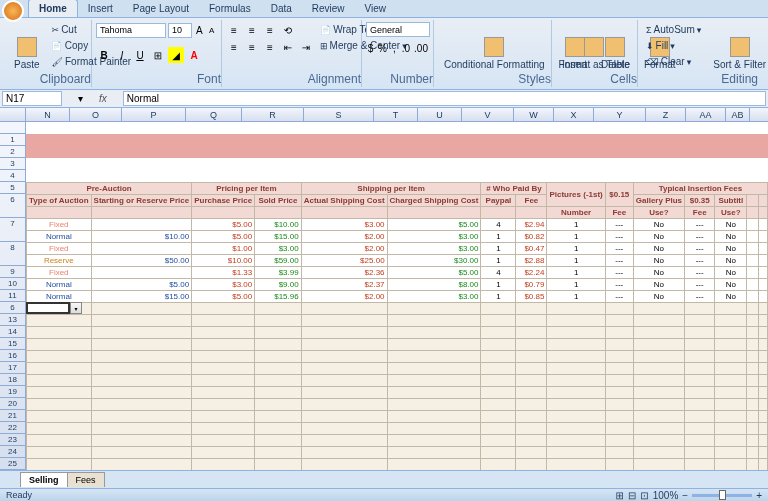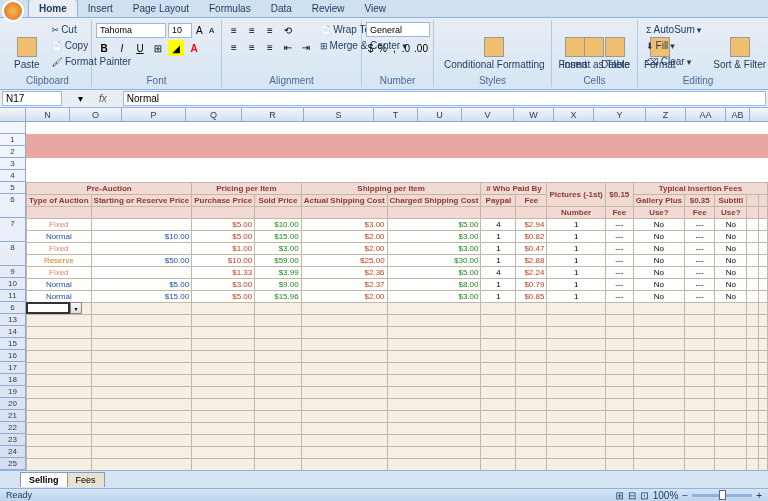--- a/index.html
+++ b/index.html
@@ -3,21 +3,21 @@
 <meta charset="utf-8">
 <style>
 *{margin:0;padding:0;box-sizing:border-box;font-family:Tahoma,Arial,sans-serif;font-size:10px}
 body{background:#bcd4ec;width:768px;height:501px;overflow:hidden;position:relative}
 .ribbon-tabs{height:18px;background:#cfe0f0;display:flex;align-items:flex-end;padding-left:28px;border-bottom:1px solid #8db2e3}
 .ribbon-tab{padding:3px 10px;font-size:10px;color:#1e395b;cursor:pointer}
 .ribbon-tab.active{background:#e9eef5;border:1px solid #8db2e3;border-bottom:none;border-radius:3px 3px 0 0;font-weight:bold}
 .office-btn{position:absolute;left:2px;top:0;width:22px;height:22px;border-radius:50%;background:radial-gradient(#f7b955,#d96a17);border:2px solid #fff;z-index:10}
 .ribbon{height:72px;background:linear-gradient(#e9eef5,#d6e5f4);display:flex;border-bottom:1px solid #8db2e3;padding:2px 4px}
 .rb-group{border-right:1px solid #b2c9e4;padding:2px 4px;display:flex;flex-direction:column;position:relative}
-.rb-label{position:absolute;bottom:1px;left:0;right:0;text-align:center;font-size:10px;color:#4a6a94}
+.rb-label{position:absolute;bottom:1px;left:0;right:0;text-align:right;font-size:12px;color:#4a6a94}
 .rb-btns{display:flex;gap:2px;flex:1}
 .rb-col{display:flex;flex-direction:column;gap:1px}
 .rb-btn{padding:2px 4px;font-size:9px;color:#1e395b;display:flex;align-items:center;gap:2px;white-space:nowrap}
 .rb-btn-lg{flex-direction:column;justify-content:center;padding:2px 6px;font-size:8px}
 .icon-sq{width:14px;height:14px;background:#f0c070;border:1px solid #999;display:inline-block}
 .icon-lg{width:20px;height:20px}
 .font-row{display:flex;gap:2px;align-items:center}
 .font-sel{border:1px solid #9bb9dd;background:#fff;padding:1px 3px;font-size:9px;height:15px}
 .font-name{width:70px}
 .font-size{width:24px}
@@ -81,21 +81,21 @@
         </div>
       <div class="rb-col">
         <div class="rb-btn">✂ <span>Cut</span></div>
         <div class="rb-btn">📄 <span>Copy</span></div>
         <div class="rb-btn">🖌 <span>Format Painter</span></div>
       </div>
     </div>
     <div class="rb-label">Clipboard</div>
   </div>
   <div class="rb-group" style="width:130px">
-    <div class="rb-col" style="gap:2px">
+    <div class="rb-col" style="gap:9px">
       <div class="font-row">
         <input class="font-sel font-name" value="Tahoma" style="">
         <input class="font-sel font-size" value="10" style="">
         <span class="fmt-btn">A</span>
         <span class="fmt-btn" style="font-size:8px">A</span>
       </div>
       <div class="font-row">
         <span class="fmt-btn">
             <b>B</b>
           </span>

